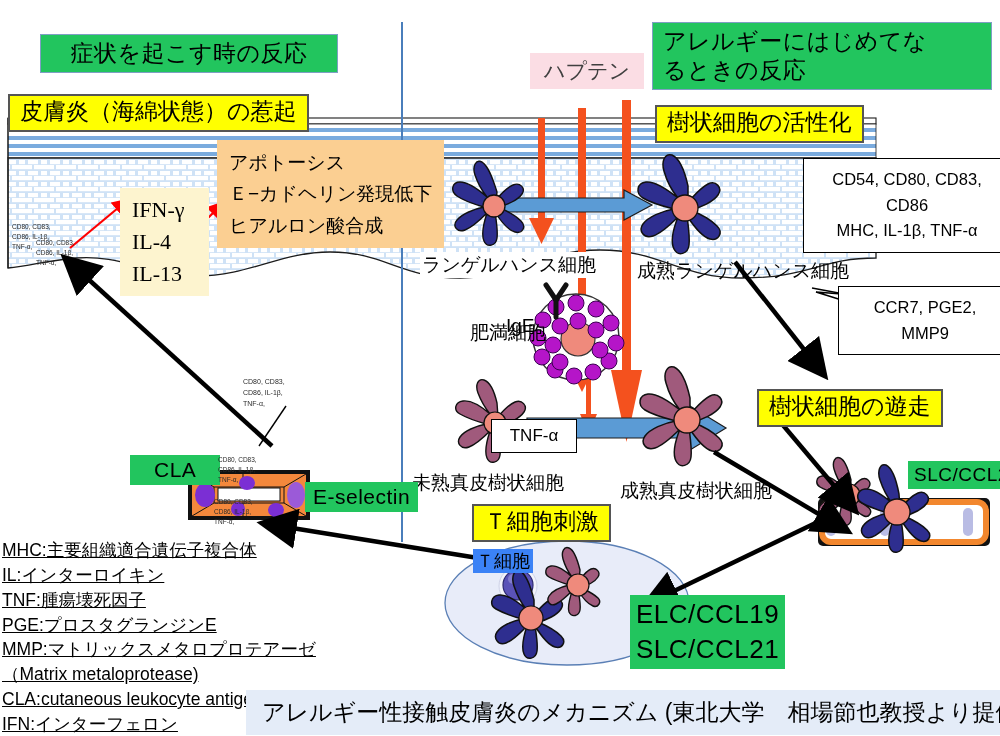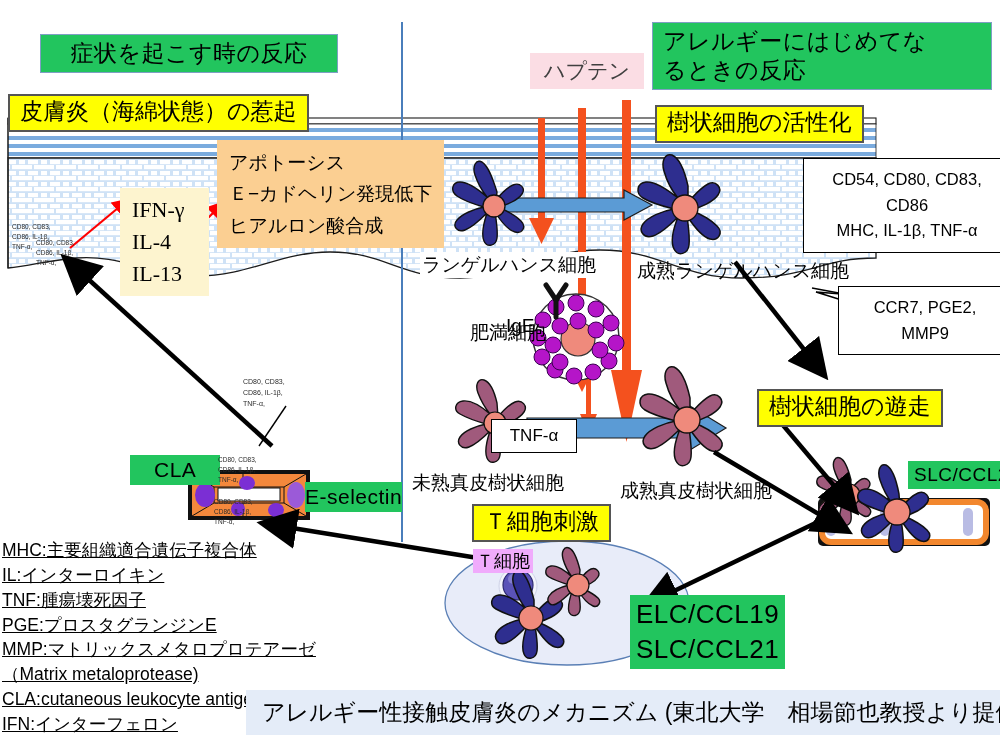--- a/index.html
+++ b/index.html
@@ -336,28 +336,28 @@
   <div class="abs callout" style="left:838px;top:286px;width:152px;">CCR7, PGE2, MMP9</div>
 
   <div class="abs callout" style="left:491px;top:380px;width:72px;padding:3px 6px;font-size:17px;margin-top:39px;">TNF-α</div>
 
   <div class="abs lbl-plain jp" style="left:420px;top:252px;background:#fff;padding:0 2px;">ランゲルハンス細胞</div>
   <div class="abs lbl-plain jp" style="left:637px;top:258px;">成熟ランゲルハンス細胞</div>
   <div class="abs lbl-plain" style="left:506px;top:290px;font-size:19px;margin-top:25px;">IgE</div>
   <div class="abs lbl-plain jp" style="left:470px;top:320px;">肥満細胞</div>
   <div class="abs lbl-plain jp" style="left:412px;top:470px;text-align:center;">未熟真皮樹状細胞</div>
   <div class="abs lbl-plain jp" style="left:620px;top:478px;">成熟真皮樹状細胞</div>
-  <div class="abs lbl-plain" style="left:473px;top:549px;font-size:18px;background:#f0abfc;padding:0 3px;">Ｔ細胞</div>
+  <div class="abs lbl-plain" style="left:473px;top:549px;font-size:18px;background:#3b82f6;padding:0 3px;">Ｔ細胞</div>
 
   <div class="abs lbl-blue" style="left:908px;top:461px;font-size:19px;padding:2px 6px;">SLC/CCL21</div>
   <div class="abs lbl-blue" style="left:630px;top:595px;font-size:26px;padding:2px 6px;line-height:1.35;">ELC/CCL19
 SLC/CCL21</div>
 
   <div class="abs lbl-blue" style="left:130px;top:455px;font-size:21px;padding:2px 24px;">CLA</div>
-  <div class="abs lbl-blue" style="left:305px;top:482px;font-size:21px;padding:2px 0;">E-selectin</div>
+  <div class="abs lbl-blue" style="left:305px;top:482px;font-size:21px;padding:2px 8px;">E-selectin</div>
 
   <div class="abs tiny" style="left:12px;top:222px;">CD80, CD83,
 CD86, IL-1β,
 TNF-α,</div>
   <div class="abs tiny" style="left:36px;top:238px;">CD80, CD83,
 CD86, IL-1β,
 TNF-α,</div>
 
   <div class="abs tiny" style="left:243px;top:377px;font-size:7px;">CD80, CD83,
 CD86, IL-1β,

